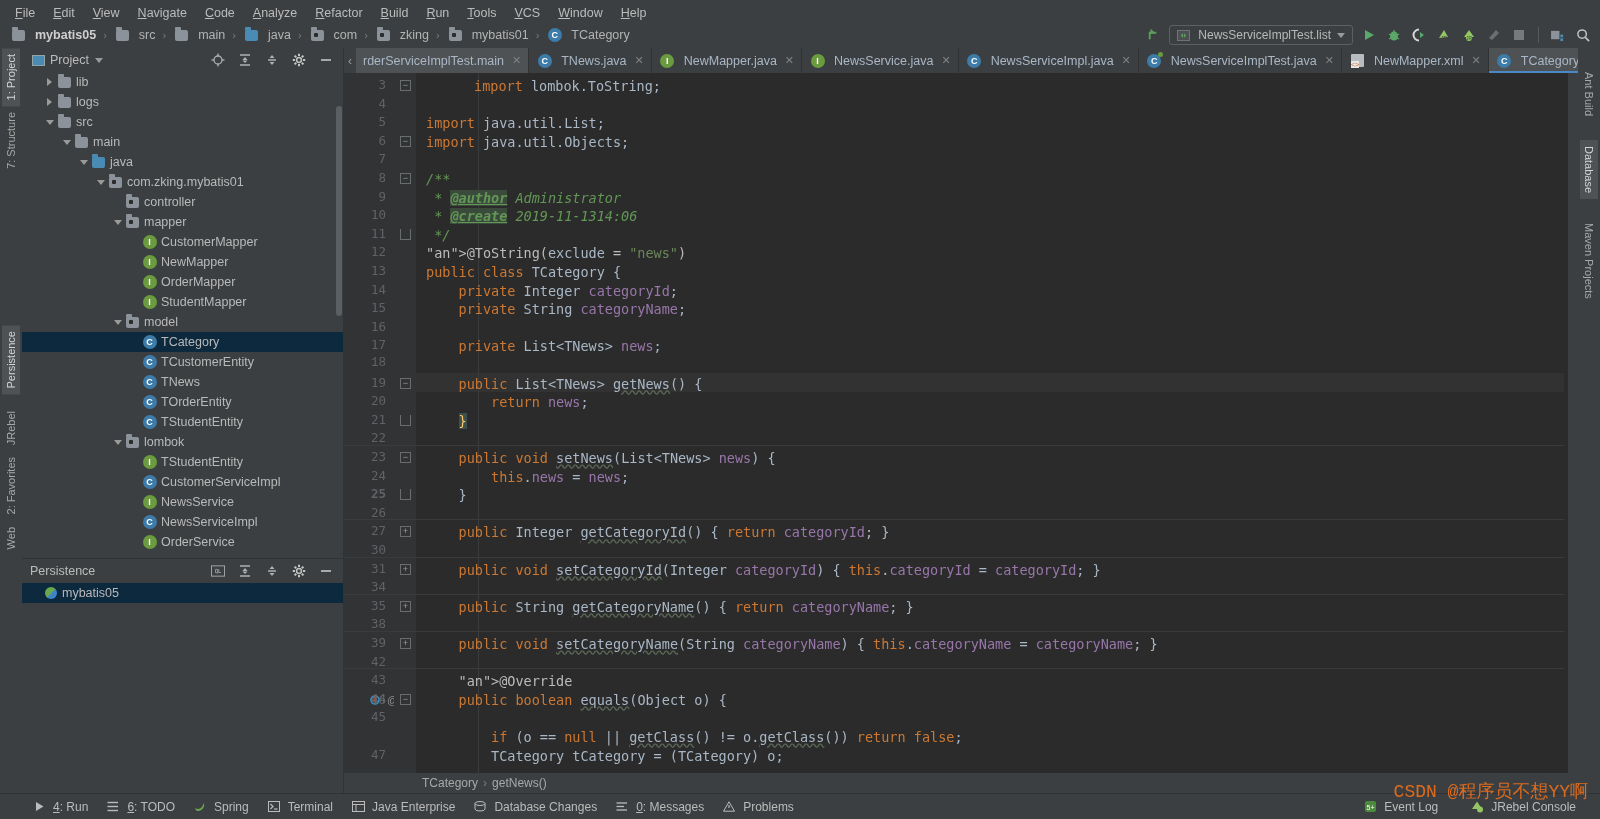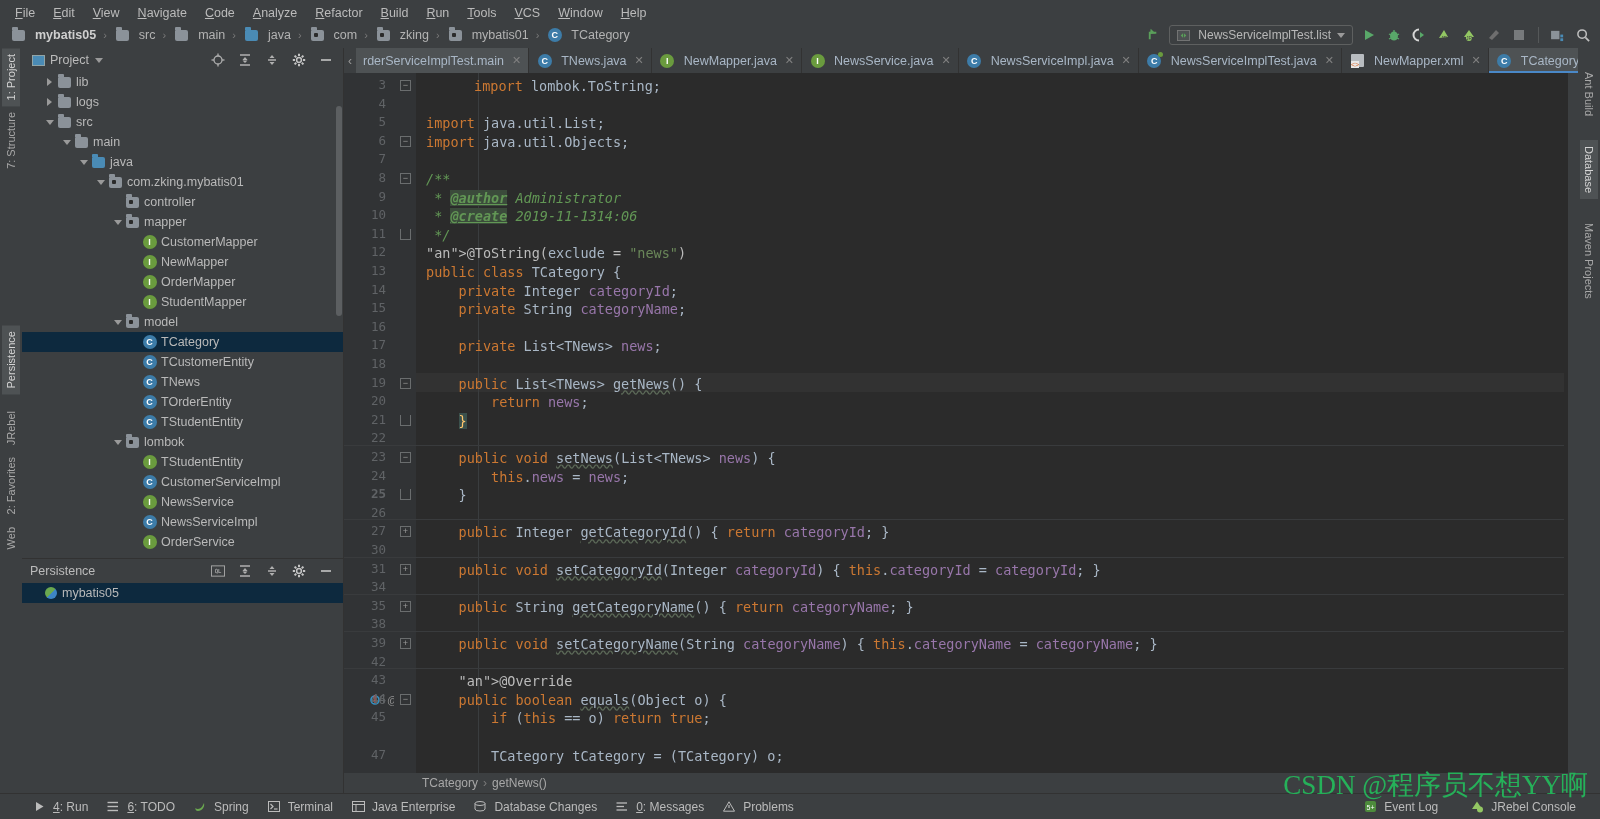--- a/index.html
+++ b/index.html
@@ -110,22 +110,22 @@
                  padding-left: 78px; font-size: 12px; color: #a8a8a8; flex: 0 0 20px; }
 
   
   .bottombar { height: 26px; background: #3c3f41; display: flex; align-items: center; padding-left: 26px;
                flex: 0 0 26px; border-top: 1px solid #323232; position: relative; }
   .btool { display: flex; align-items: center; gap: 5px; padding: 0 12px 0 4px; font-size: 12px; color: #bbbbbb; white-space: nowrap; }
   .btool u { text-decoration: underline; }
   .bright { margin-left: auto; display: flex; align-items: center; gap: 14px; padding-right: 12px; }
 
   
-  .watermark { position: absolute; right: 12px; bottom: 16px; font-size: 27px; color: #22c55e;
-               opacity: 0.85; white-space: nowrap; pointer-events: none; font-family: Liberation Serif, serif; }
+  .watermark { position: absolute; right: 12px; bottom: 16px; font-size: 18px; color: #f97316;
+               opacity: 0.85; white-space: nowrap; pointer-events: none; font-family: Liberation Mono, monospace; }
 
   
   .folder { width: 13px; height: 11px; background: #8b9299; border-radius: 1px 2px 2px 2px; position: relative; }
   .folder::before { content:""; position:absolute; top:-3px; left:0; width:6px; height:3px; background:#8b9299; border-radius:1px 1px 0 0; }
   .folder.blue { background: #4a8bb5; }
   .folder.blue::before { background: #4a8bb5; }
   .folder.pkg { background: #8b9299; }
   .folder.pkg::after { content:""; position:absolute; top:3px; left:3px; width:4px; height:4px; background:#2b2b2b; border-radius:1px; }
   .circ { width: 14px; height: 14px; border-radius: 50%; display: inline-flex; align-items: center;
           justify-content: center; font-size: 9px; font-weight: bold; color: #ffffff; }
@@ -695,21 +695,21 @@
             <div class="gutnum" style="top: 115.6px;">9</div>
             <div class="gutnum" style="top: 134.2px;">10</div>
             <div class="gutnum" style="top: 152.8px;">11</div>
             <div class="fold" style="top: 155.8px; border-top: none;"></div>
             <div class="gutnum" style="top: 171.4px;">12</div>
             <div class="gutnum" style="top: 190px;">13</div>
             <div class="gutnum" style="top: 208.6px;">14</div>
             <div class="gutnum" style="top: 227.2px;">15</div>
             <div class="gutnum" style="top: 245.8px;">16</div>
             <div class="gutnum" style="top: 264.4px;">17</div>
-            <div class="gutnum" style="top: 283px;">18</div>
+            <div class="gutnum" style="top: 283px; font-family: Liberation Mono, monospace;">18</div>
             <div class="gutnum" style="top: 301.6px;">19</div>
             <div class="fold" style="top: 304.6px;">−</div>
             <div class="gutnum" style="top: 320.2px;">20</div>
             <div class="gutnum" style="top: 338.8px;">21</div>
             <div class="fold" style="top: 341.8px; border-top: none;"></div>
             <div class="gutnum" style="top: 357.4px;">22</div>
             <div class="gutnum" style="top: 376px;">23</div>
             <div class="fold" style="top: 379px;">−</div>
             <div class="sepline" style="top: 372px; left: 0px; width: 72px;"></div>
             <div class="gutnum" style="top: 394.6px;">24</div>
@@ -782,21 +782,21 @@
             <div class="cl" style="top: 506.2px;"></div>
             <div class="sepline" style="top: 520.8px;"></div>
             <div class="cl" style="top: 524.8px;"><span class="n">    <span class="k">public</span> String <span class="m">getCategoryName</span>() { <span class="k">return</span> <span class="f">categoryName</span>; }</span></div>
             <div class="cl" style="top: 543.4px;"></div>
             <div class="sepline" style="top: 558px;"></div>
             <div class="cl" style="top: 562px;"><span class="n">    <span class="k">public</span> <span class="k">void</span> <span class="m">setCategoryName</span>(String <span class="f">categoryName</span>) { <span class="k">this</span>.<span class="f">categoryName</span> = <span class="f">categoryName</span>; }</span></div>
             <div class="cl" style="top: 580.6px;"></div>
             <div class="sepline" style="top: 595.2px;"></div>
             <div class="cl" style="top: 599.2px;">    <span class="&lt;span">"an"</span>&gt;@Override</div>
             <div class="cl" style="top: 617.8px;"><span class="n">    <span class="k">public</span> <span class="k">boolean</span> <span class="m">equals</span>(Object o) {</span></div>
-            <div class="cl" style="top: 636.4px;"><span class="n">        <span class="k">if</span> (<span class="k">this</span> == o) <span class="k">return</span> <span class="k">true</span>;</span></div>
+            <div class="cl" style="top: 655px;"><span class="n">        <span class="k">if</span> (o == <span class="k">null</span> || <span class="m">getClass</span>() != o.<span class="m">getClass</span>()) <span class="k">return</span> <span class="k">false</span>;</span></div>
             <div class="cl" style="top: 673.6px;"><span class="n">        TCategory tCategory = (TCategory) o;</span></div>
           </div>
         <div class="markerbar" id="markerbar">
             <div class="vscroll" style="height: 100%;"></div>
           </div>
       </div>
 
       <div class="editorcrumb" id="ecrumb">
           <span>TCategory</span>
           <span style="color: rgb(122, 122, 122);">›</span>

